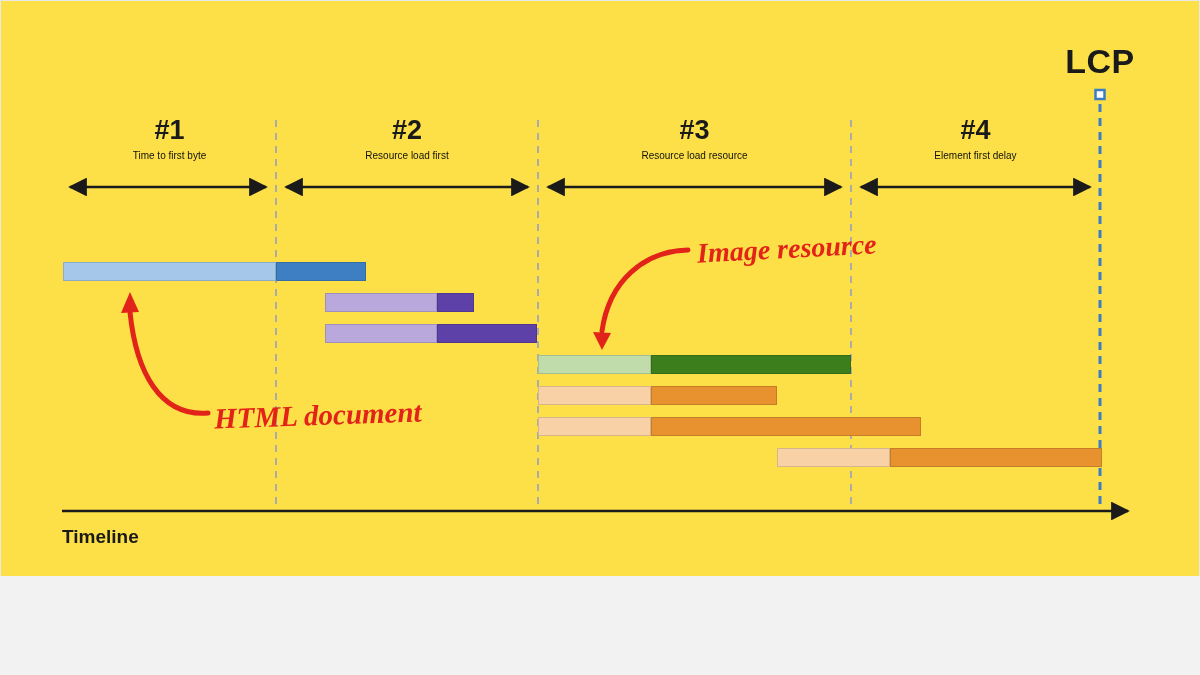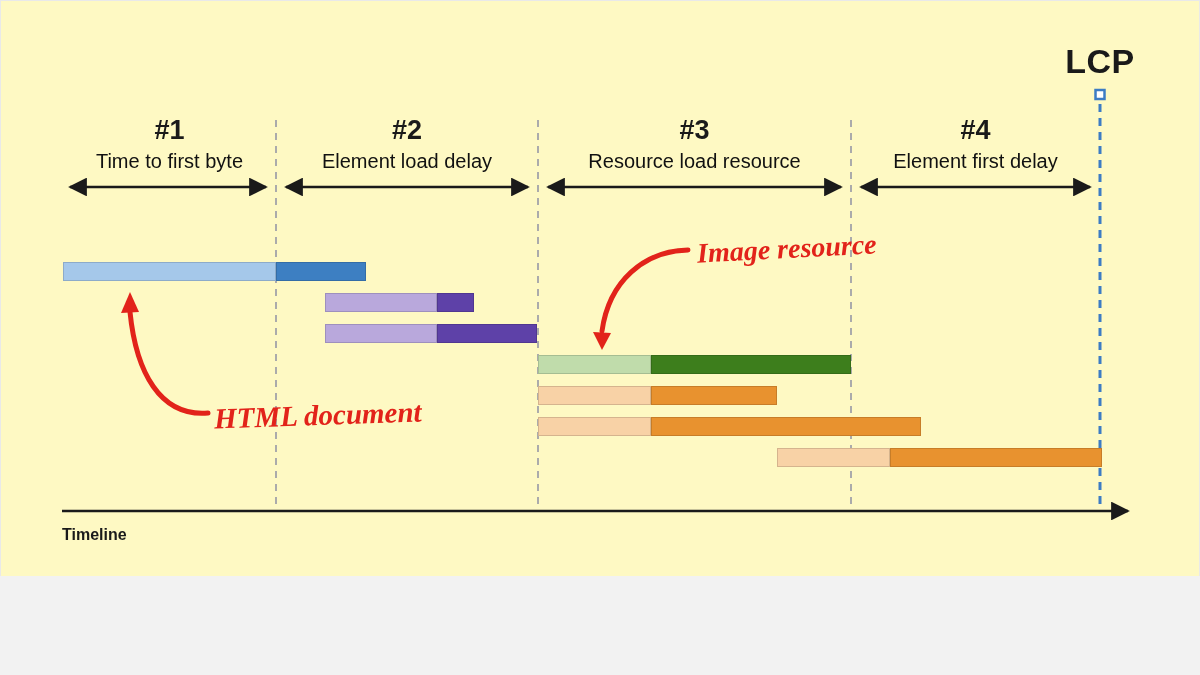--- a/index.html
+++ b/index.html
@@ -4,30 +4,30 @@
 <style>
   :root{
     --ink:#1a1a1a;
     --grid:#ababab;
     --lcpblue:#3c7cc4;
     --red:#e2231a;
     --legendbg:#f2f2f2;
   }
   *{margin:0;padding:0;box-sizing:border-box;}
   body{background:#fff;font-family:"Liberation Sans","DejaVu Sans",sans-serif;color:var(--ink);}
-  .stage{position:relative;width:1200px;height:675px;background:#fef9c3;overflow:hidden;outline:1px solid #e9e9e9;outline-offset:-1px;}
+  .stage{position:relative;width:1200px;height:675px;background:#fde047;overflow:hidden;outline:1px solid #e9e9e9;outline-offset:-1px;}
 
   
   .lcp-title{position:absolute;top:42px;left:1040px;width:120px;text-align:center;
     font-size:34px;font-weight:700;letter-spacing:.5px;}
 
   
   .phase{position:absolute;top:114px;text-align:center;}
   .phase .num{font-size:27px;font-weight:700;line-height:32px;}
-  .phase .lbl{font-size:20px;font-weight:400;margin-top:4px;color:#111;}
+  .phase .lbl{font-size:10px;font-weight:400;margin-top:4px;color:#111;}
   .phase-1{left:63px;width:213px;}
   .phase-2{left:276px;width:262px;}
   .phase-3{left:538px;width:313px;}
   .phase-4{left:851px;width:249px;}
 
   
   svg.layer{position:absolute;top:0;left:0;width:1200px;height:675px;}
   .gray-dash{stroke:var(--grid);stroke-width:2;stroke-dasharray:7 6;fill:none;}
   .blue-dash{stroke:var(--lcpblue);stroke-width:3;stroke-dasharray:8 6;fill:none;}
   .axis-line,.phase-arrow{stroke:var(--ink);stroke-width:2.5;fill:none;}
@@ -38,21 +38,21 @@
   
   .bar-seg{position:absolute;height:19px;box-shadow:inset 0 0 0 1px rgba(0,0,0,.14);}
 
   
   .scribble{position:absolute;font-family:"Liberation Serif","DejaVu Serif",serif;
     font-style:italic;font-weight:700;color:var(--red);white-space:nowrap;}
   .scribble.image-note{left:697px;top:233px;font-size:28px;transform:rotate(-3deg);}
   .scribble.html-note{left:214px;top:399px;font-size:29px;transform:rotate(-2deg);}
 
   
-  .timeline-label{position:absolute;left:62px;top:526px;font-size:16px;font-weight:700;}
+  .timeline-label{position:absolute;left:62px;top:526px;font-size:19px;font-weight:700;}
 
   
   .legend-band{position:absolute;left:0;top:576px;width:1200px;height:99px;background:var(--legendbg);}
 </style>
 </head>
 <body>
 
 <div class="stage">
 
   <svg class="layer" viewBox="0 0 1200 675">
@@ -84,21 +84,21 @@
   </svg>
 
   <div class="lcp-title">LCP</div>
 
   <div class="phase phase-1">
     <div class="num">#1</div>
     <div class="lbl">Time to first byte</div>
   </div>
   <div class="phase phase-2">
     <div class="num">#2</div>
-    <div class="lbl">Element load delay</div>
+    <div class="lbl">Resource load first</div>
   </div>
   <div class="phase phase-3">
     <div class="num">#3</div>
     <div class="lbl">Resource load resource</div>
   </div>
   <div class="phase phase-4">
     <div class="num">#4</div>
     <div class="lbl">Element first delay</div>
   </div>
 

